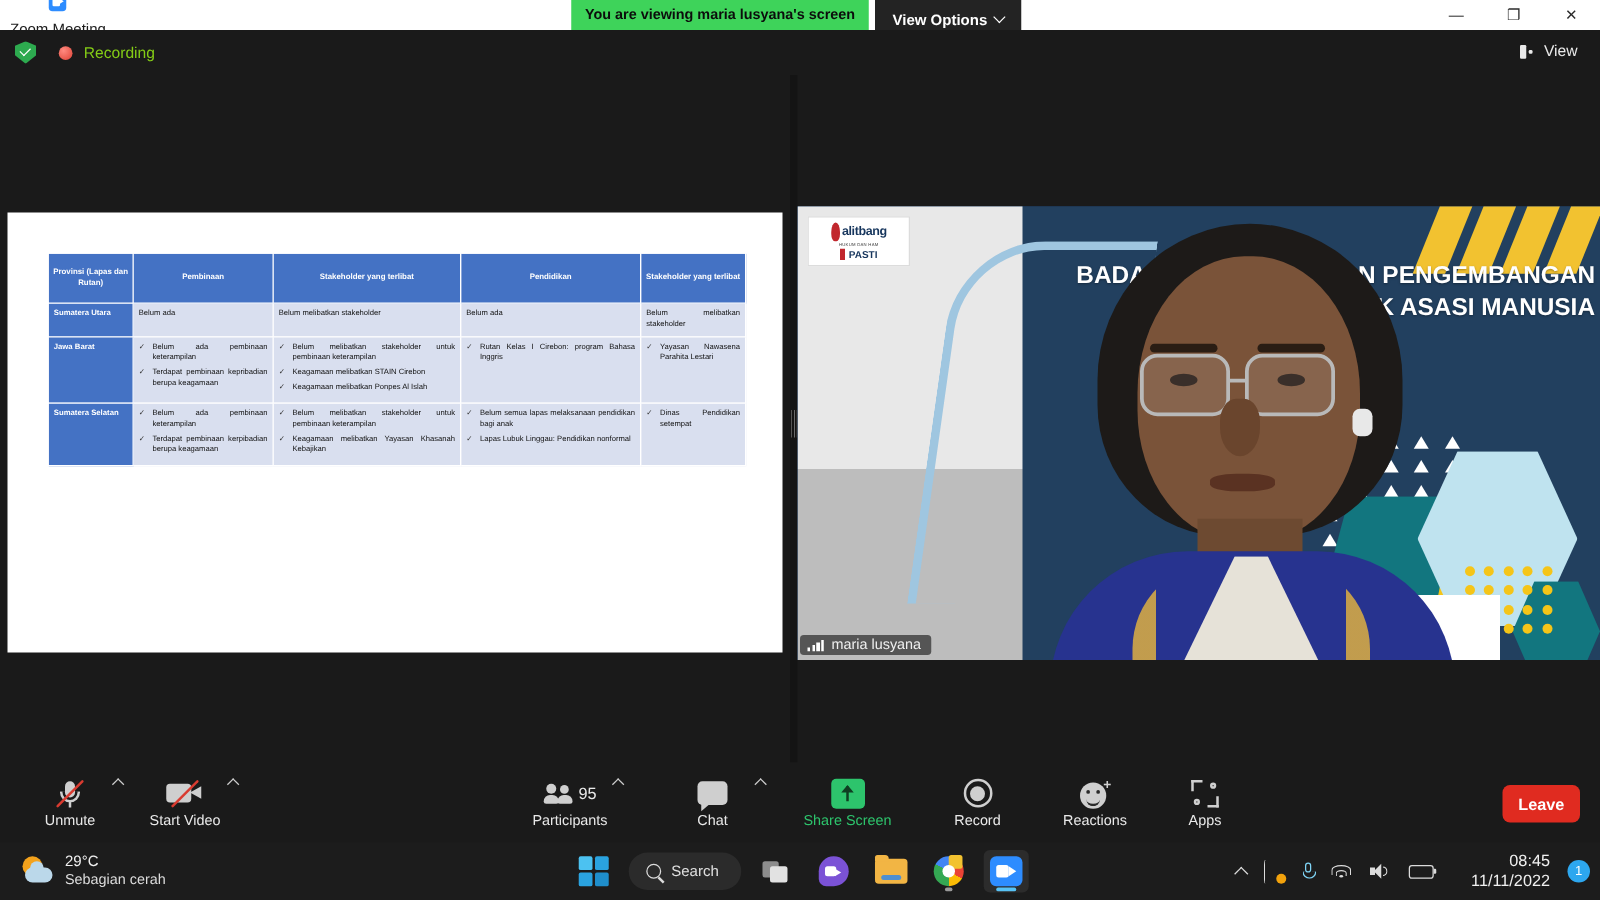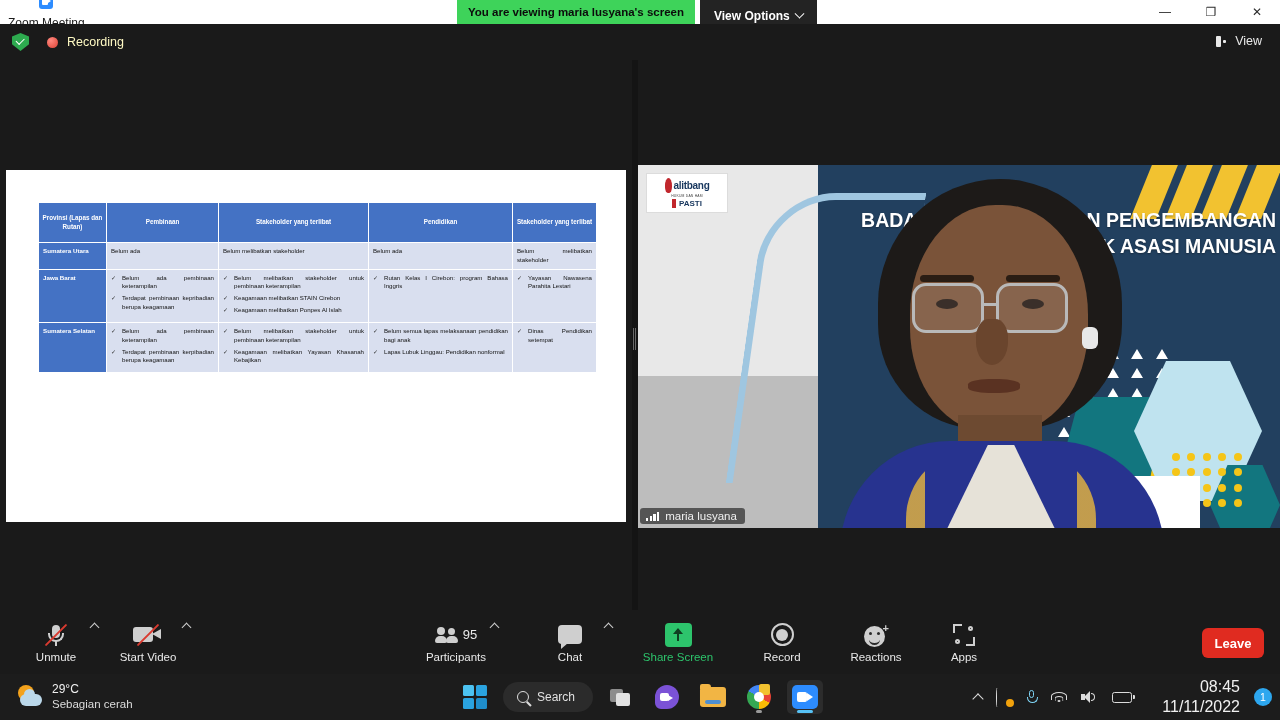--- a/index.html
+++ b/index.html
@@ -65,21 +65,21 @@
   }
   .shield::after {
     content: ""; position: absolute; left: 4.2px; top: 5px; width: 7px; height: 3.5px;
     border-left: 1.8px solid #fff; border-bottom: 1.8px solid #fff;
     transform: rotate(-45deg);
   }
   .rec-dot {
     margin-left: 18px; width: 11px; height: 11px; border-radius: 50%;
     background: radial-gradient(circle at 35% 32%, #ff8a80, #e8574b 70%);
   }
-  .rec-label { margin-left: 9px; color: #fef9c3; font-size: 12.5px; }
+  .rec-label { margin-left: 9px; color: #84cc16; font-size: 12.5px; }
   .view-pill {
     position: absolute; right: 8px; top: 5px; height: 24px;
     display: flex; align-items: center; gap: 6px;
     padding: 0 10px; border-radius: 4px; color: #e9e9e9; font-size: 12.5px;
   }
   .view-ico { width: 13px; height: 11px; display: flex; gap: 2px; align-items: center; }
   .view-ico i { display: block; background: #e9e9e9; }
   .view-ico i:first-child { width: 5px; height: 11px; border-radius: 1px; }
   .view-ico i:last-child { width: 3px; height: 3px; border-radius: 1px; }
 
@@ -439,21 +439,21 @@
   .spk-ico i.cone { position: absolute; left: 3px; top: 1px; width: 0; height: 0;
     border-top: 6px solid transparent; border-bottom: 6px solid transparent;
     border-right: 6px solid #dcdcdc; }
   .spk-ico i.w1 { position: absolute; left: 10px; top: 3px; width: 4px; height: 8px;
     border: 1.3px solid #dcdcdc; border-left: none; border-radius: 0 6px 6px 0; }
   .batt-ico { width: 20px; height: 11px; border: 1.5px solid #dcdcdc;
     border-radius: 2.5px; position: relative; }
   .batt-ico::after { content: ""; position: absolute; right: -3.5px; top: 2.5px;
     width: 2px; height: 4px; background: #dcdcdc; border-radius: 0 1px 1px 0; }
   .clock { text-align: right; line-height: 1.25; }
-  .clock div { font-size: 16px; color: #f0f0f0; margin-left: 16px; }
+  .clock div { font-size: 13px; color: #f0f0f0; margin-left: 16px; }
   .notif-badge { width: 18px; height: 18px; border-radius: 50%; background: #2DA7EF;
     color: #fff; font-size: 10.5px; display: flex; align-items: center;
     justify-content: center; }
 </style>
 </head>
 <body>
 
 <div id="app">
 
   <div class="titlebar">

